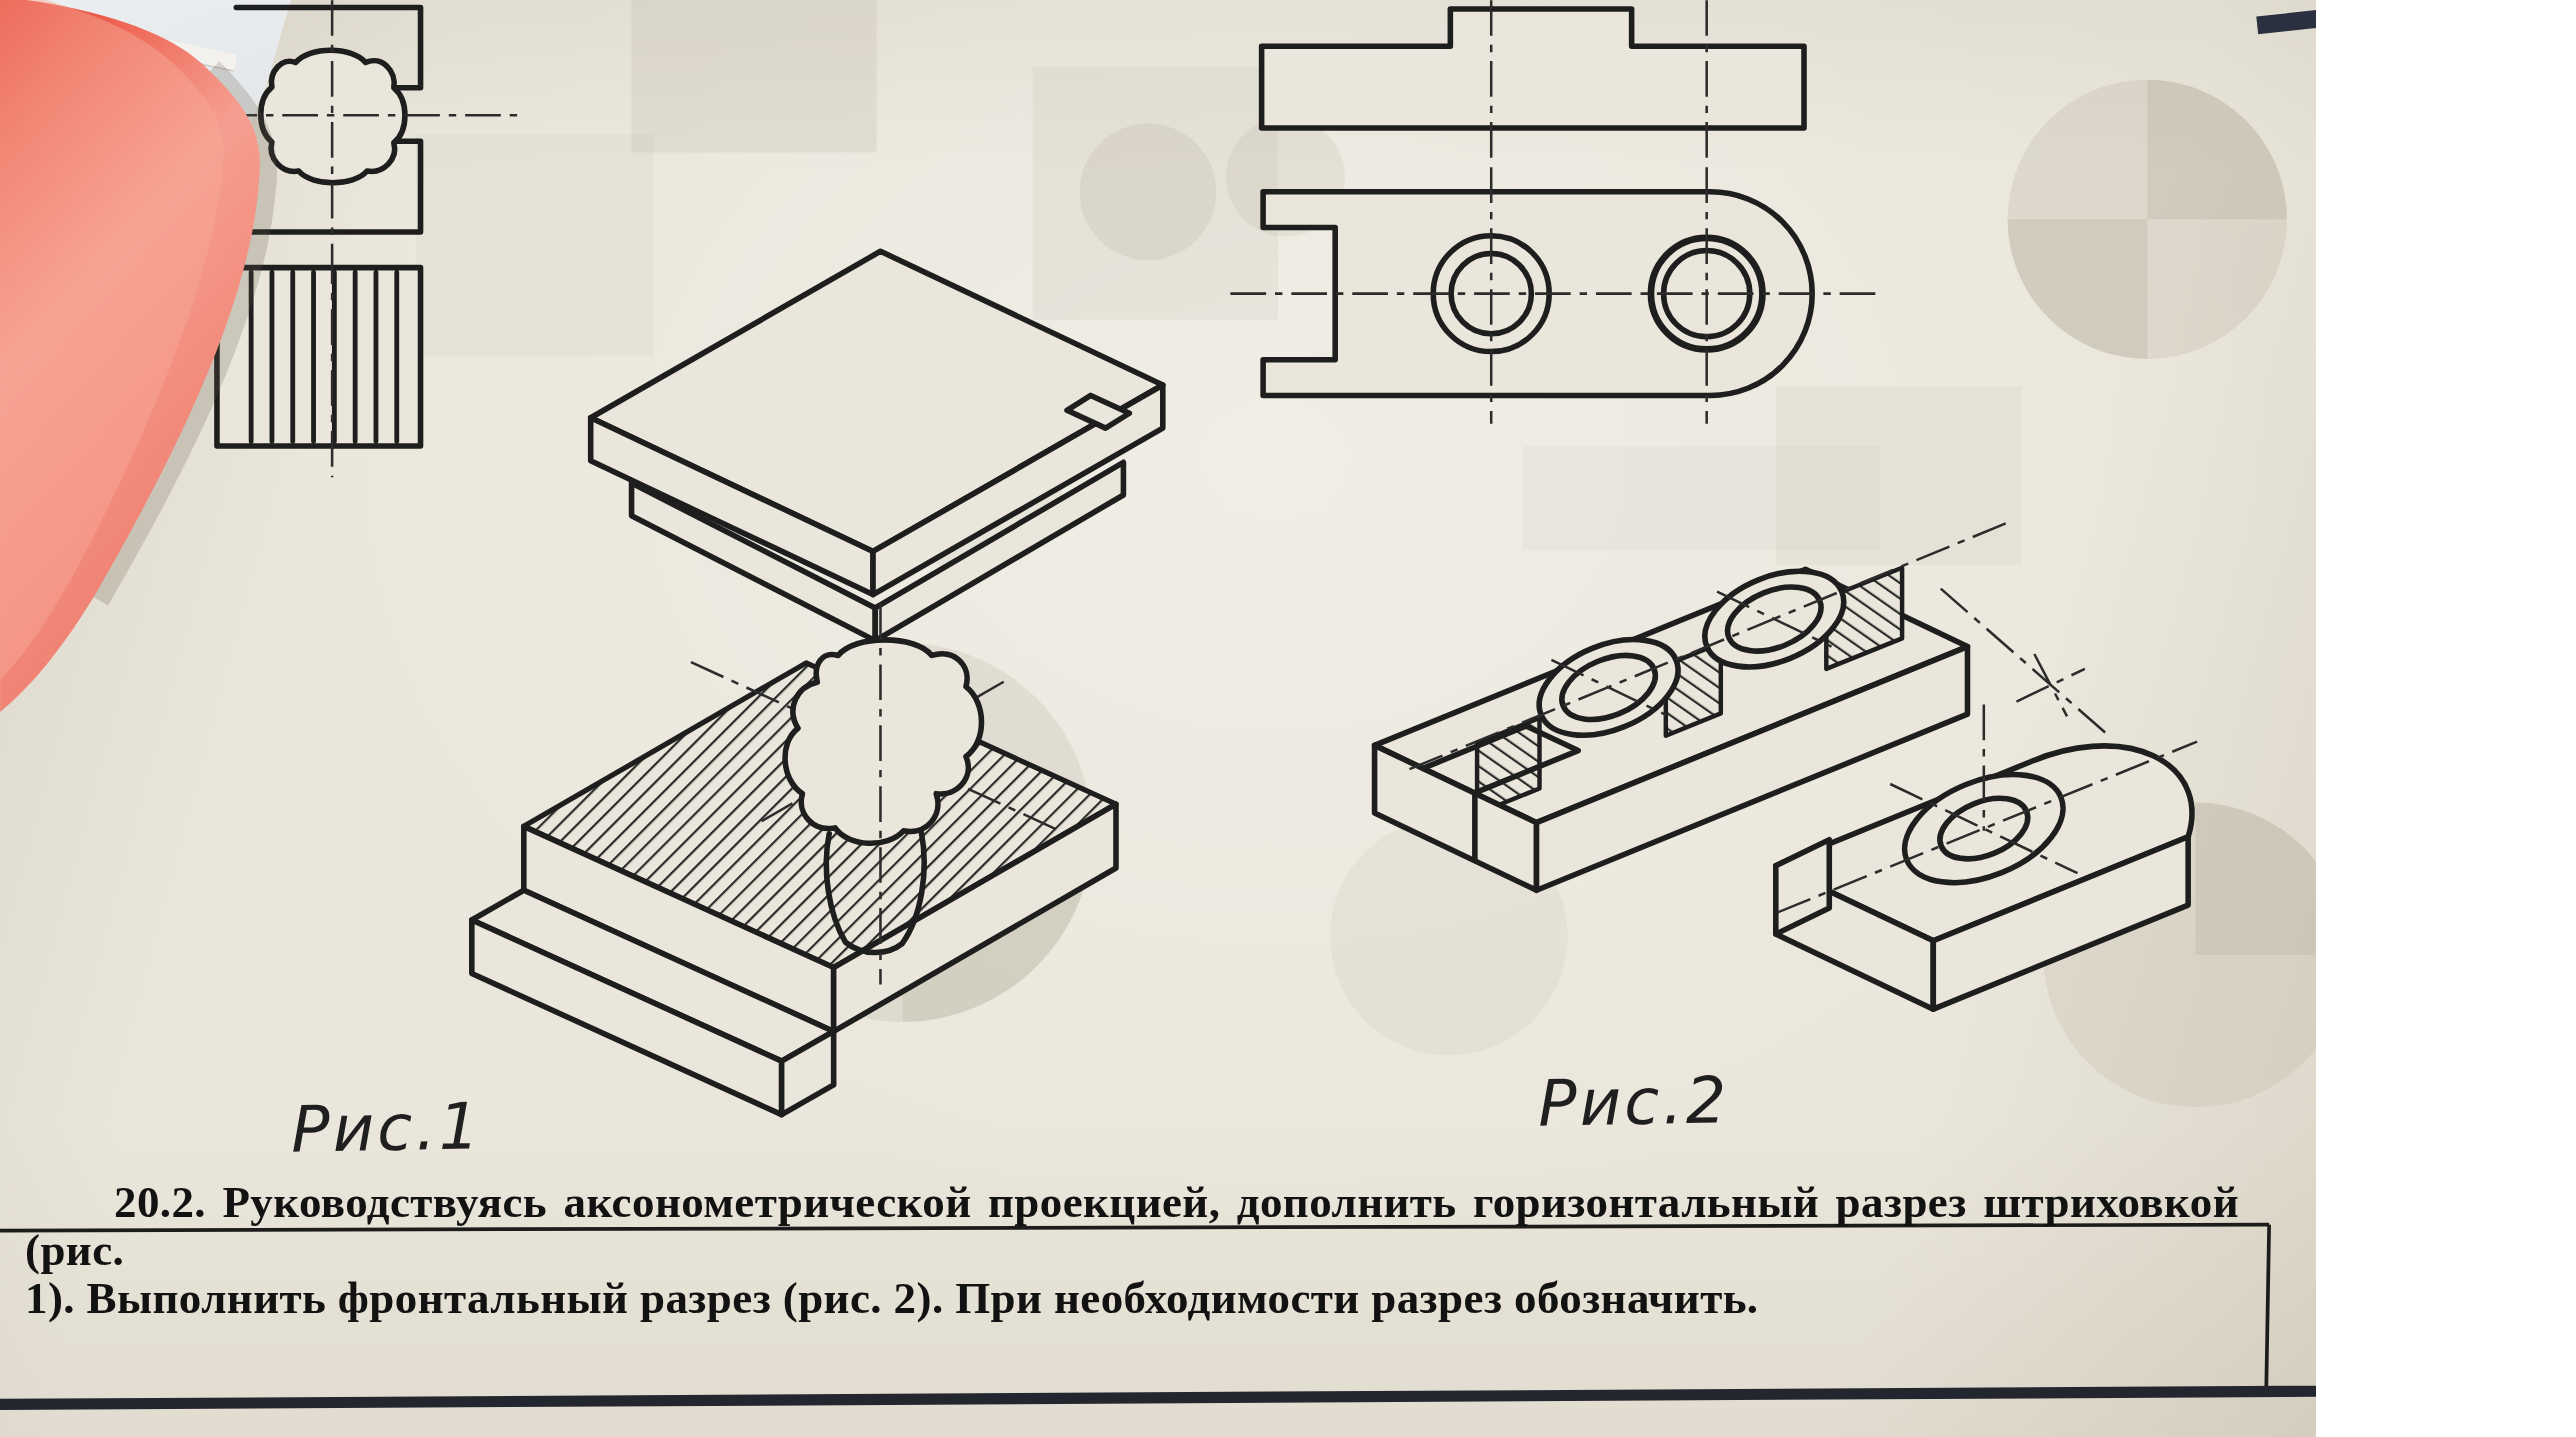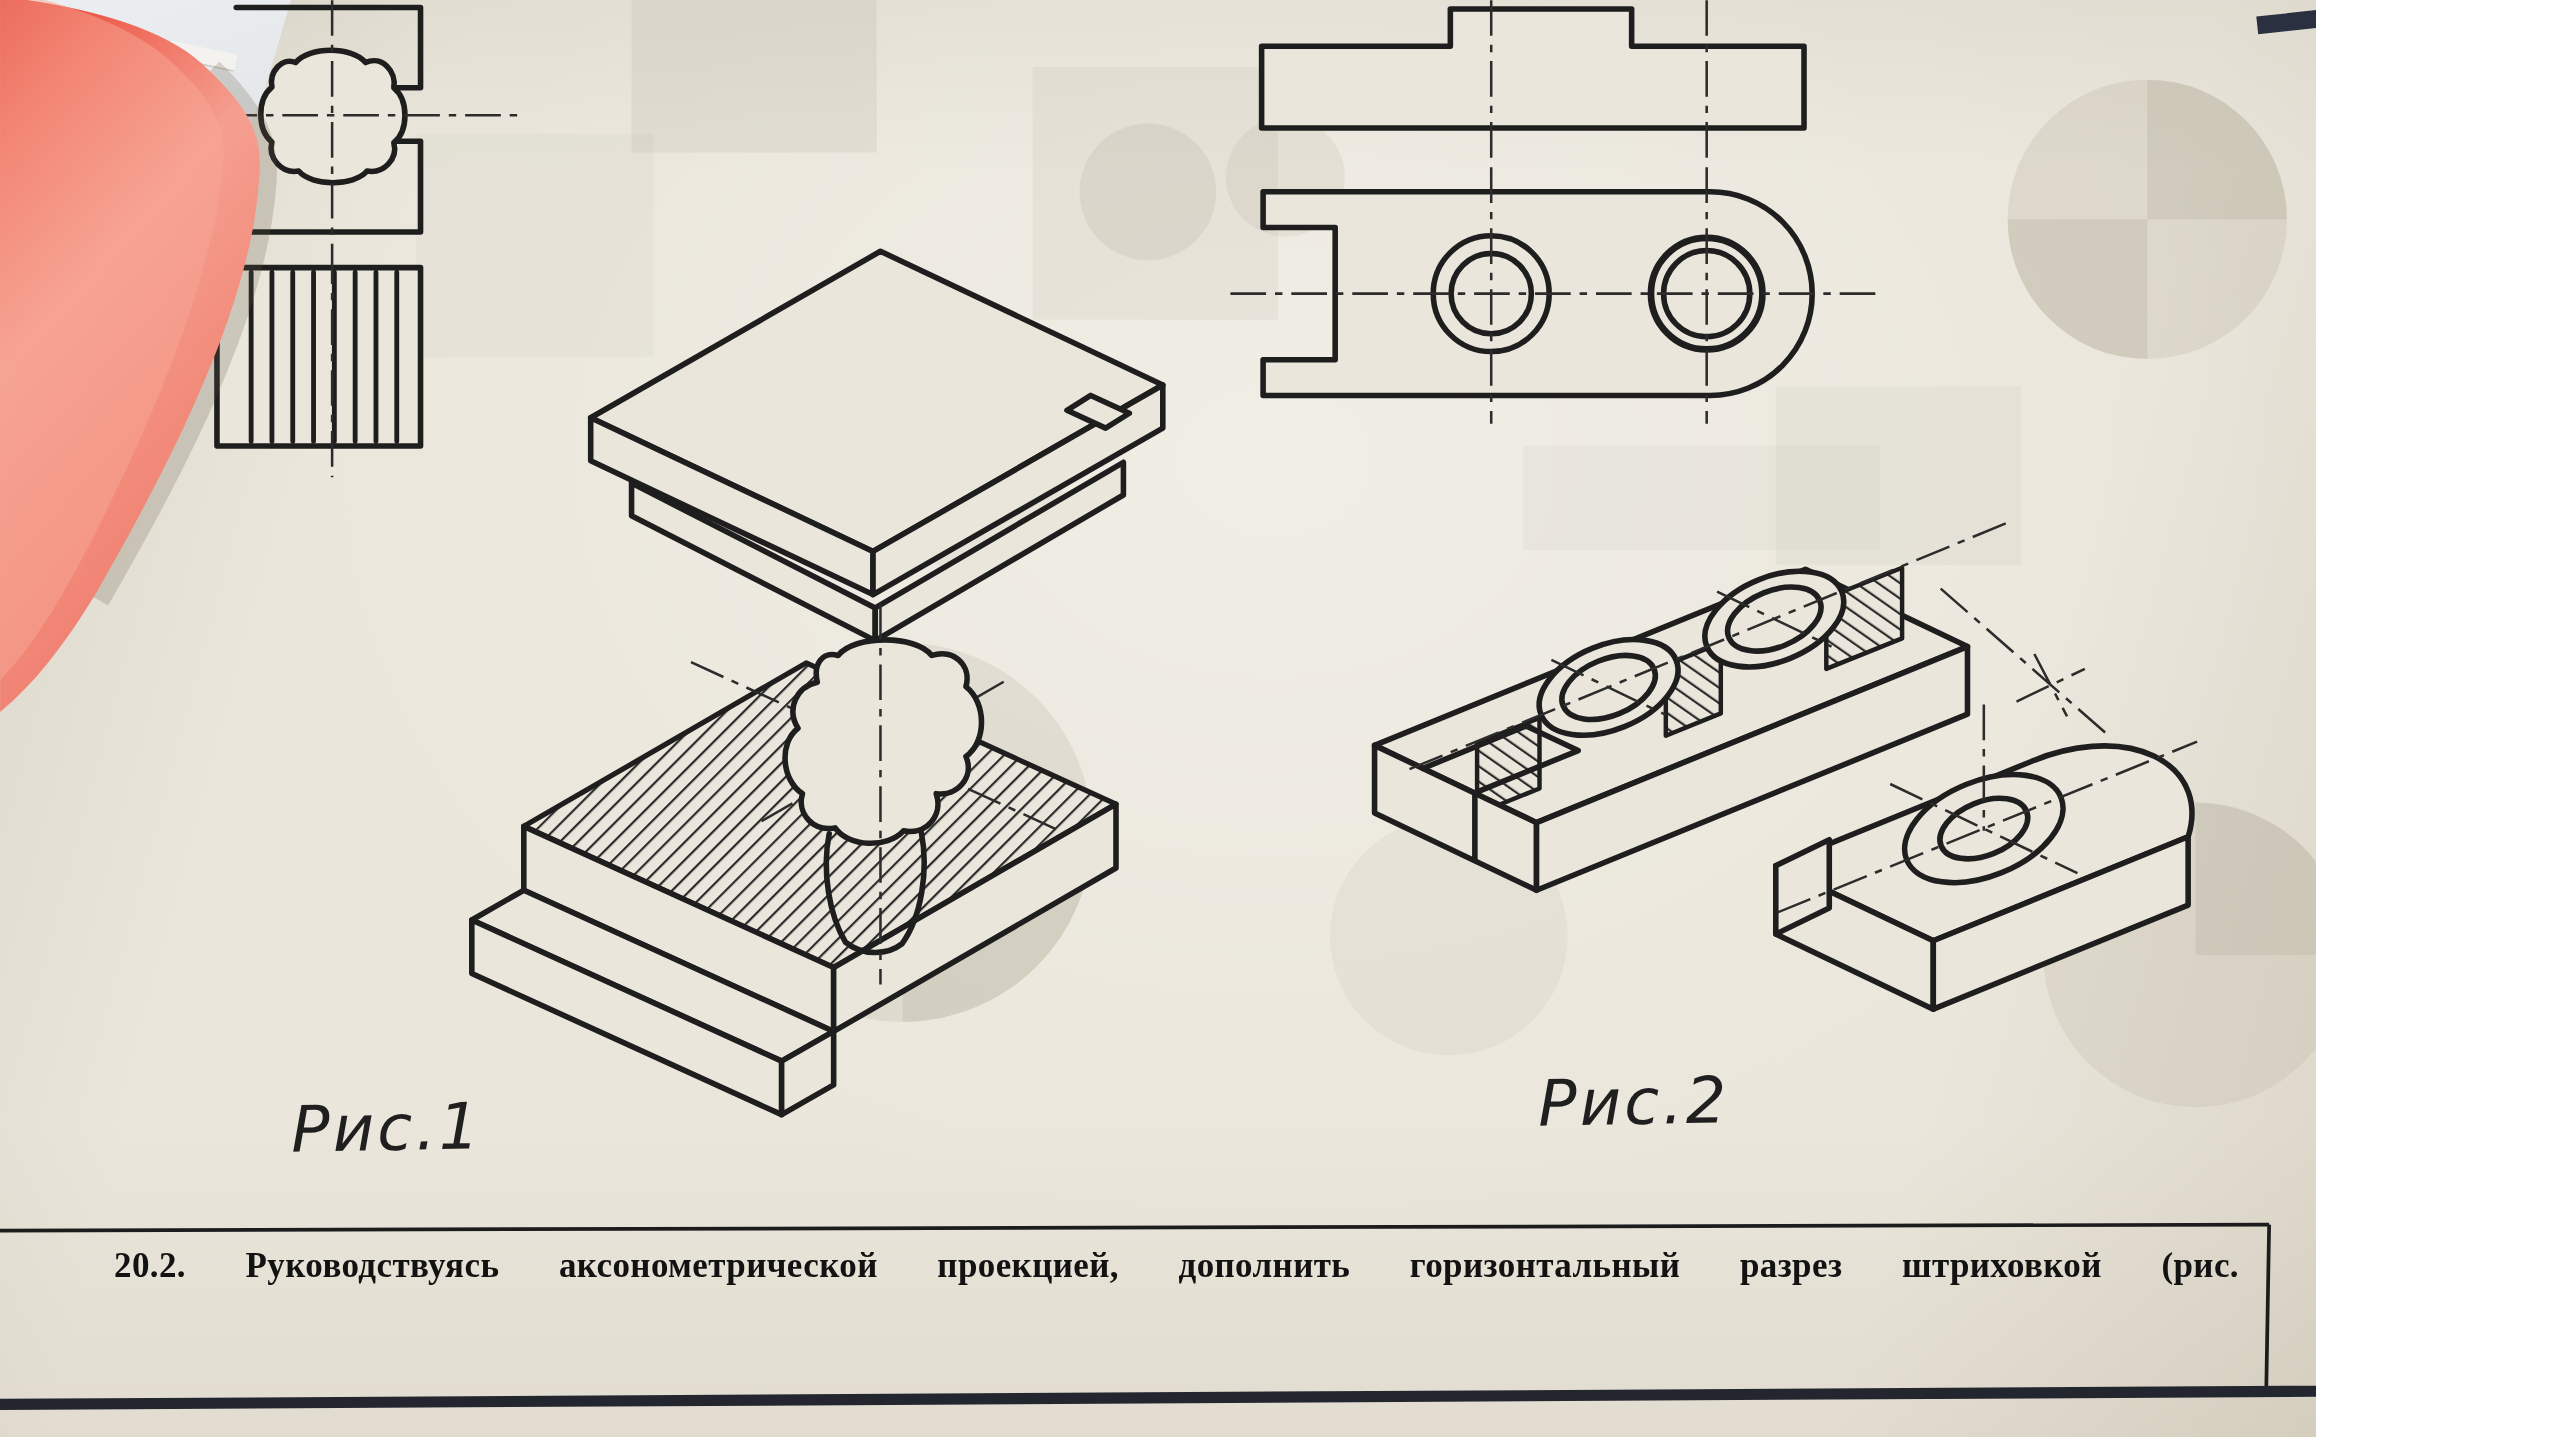--- a/index.html
+++ b/index.html
@@ -42,23 +42,23 @@
 
   .drawing-layer{position:absolute;left:0;top:0;pointer-events:none;}
 
   .fig-label{
     position:absolute;color:#1f1f1f;
     font-family:"DejaVu Sans",sans-serif;font-style:italic;font-weight:400;
     font-size:64px;letter-spacing:3px;transform:rotate(-1deg);
   }
 
   .task-text{
-    position:absolute;left:25px;top:1242px;width:2214px;
+    position:absolute;left:25px;top:1178px;width:2214px;
     font-family:"Liberation Serif",serif;font-weight:700;
-    font-size:35px;line-height:48px;color:#121212;letter-spacing:0.4px;
+    font-size:45px;line-height:48px;color:#121212;letter-spacing:0.4px;
   }
   .task-line1{text-indent:89px;text-align:justify;text-align-last:justify;}
   .task-line2{text-align:left;}
 </style>
 </head>
 <body>
 
 <div class="photo-root">
 
   <div class="abs wood">
@@ -183,20 +183,21 @@
       <path d="M 3054 1648 L 3050 1878" stroke="#1c1c1c" stroke-width="5" fill="none"></path>
       <path d="M 0 1890 L 3158 1872" stroke="#23262e" stroke-width="15" fill="none"></path>
     </g>
   </svg>
 
   <div class="fig-label" style="left:291px;top:1091px;">Рис.1</div>
   <div class="fig-label" style="left:1538px;top:1065px;">Рис.2</div>
 
   <div class="task-text">
     <div class="task-line1">20.2. Руководствуясь аксонометрической проекцией, дополнить горизонтальный разрез штриховкой (рис.</div>
+    <div class="task-line2">1). Выполнить фронтальный разрез (рис. 2). При необходимости разрез обозначить.</div>
   </div>
 
   <div>
     <div class="sheet" style="left:-10.4px;top:1.5px;width:253px;transform:rotate(12deg);"></div>
     <div class="sheet" style="left:-7.4px;top:22px;width:230px;transform:rotate(24deg);"></div>
     <div class="sheet" style="left:-4.5px;top:46px;width:208px;transform:rotate(36deg);"></div>
     <div class="sheet" style="left:-3px;top:71px;width:171px;transform:rotate(48deg);"></div>
   </div>
 
   <svg width="357" height="773" viewBox="0 0 480 1040" style="position:absolute;left:0;top:0;">

